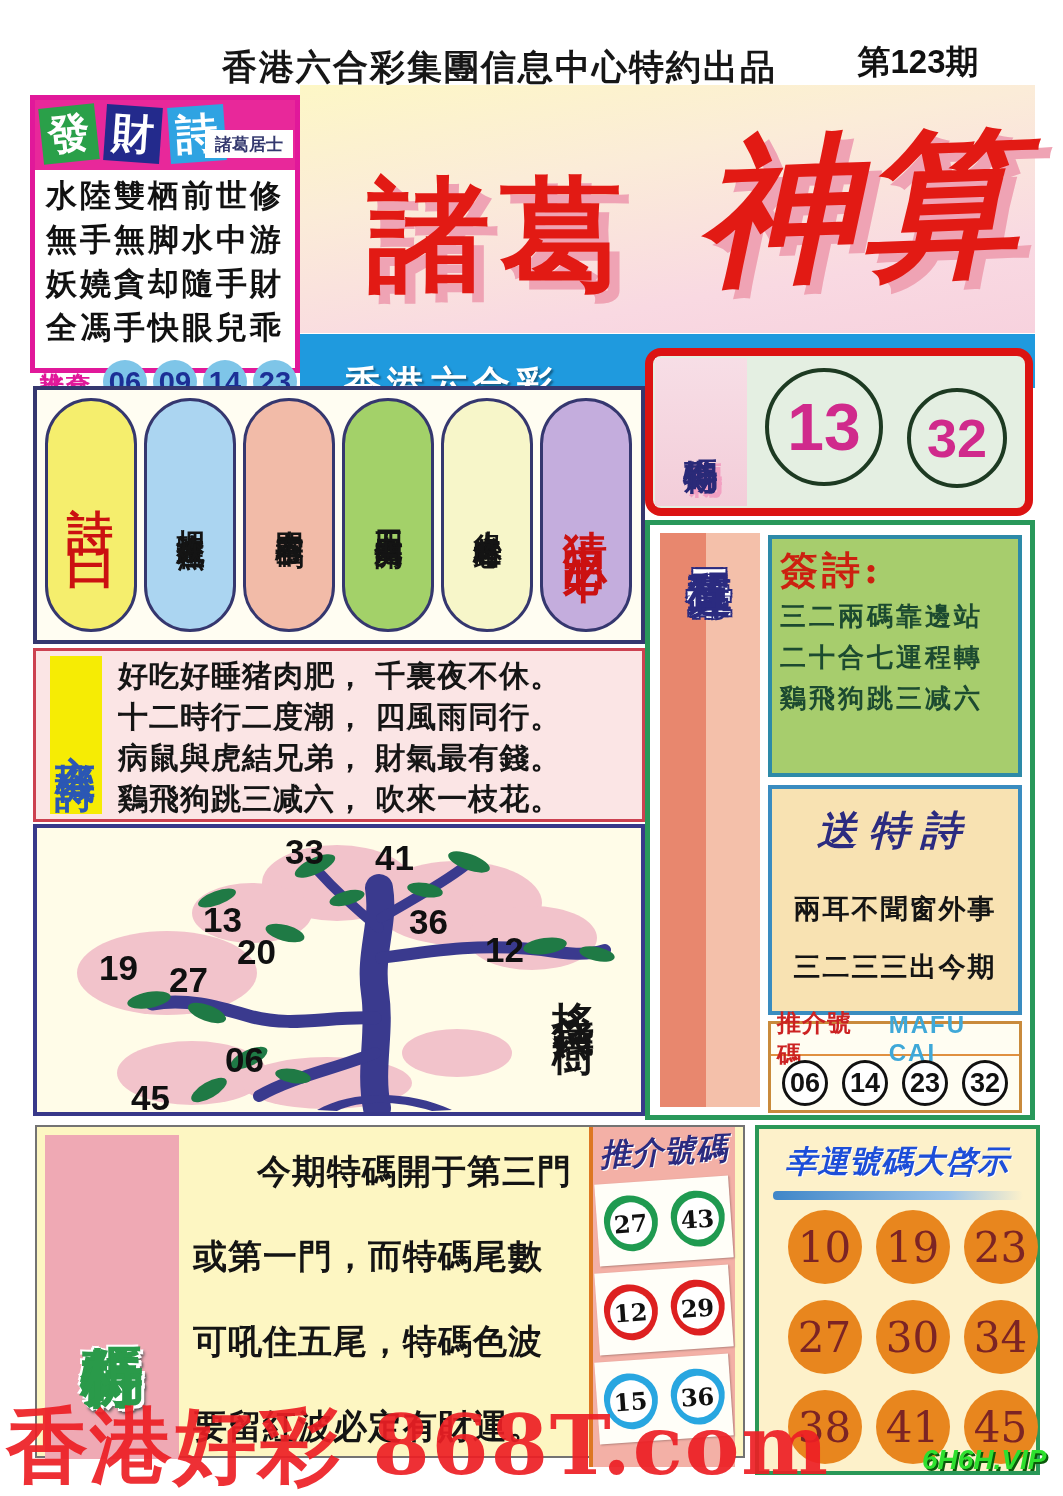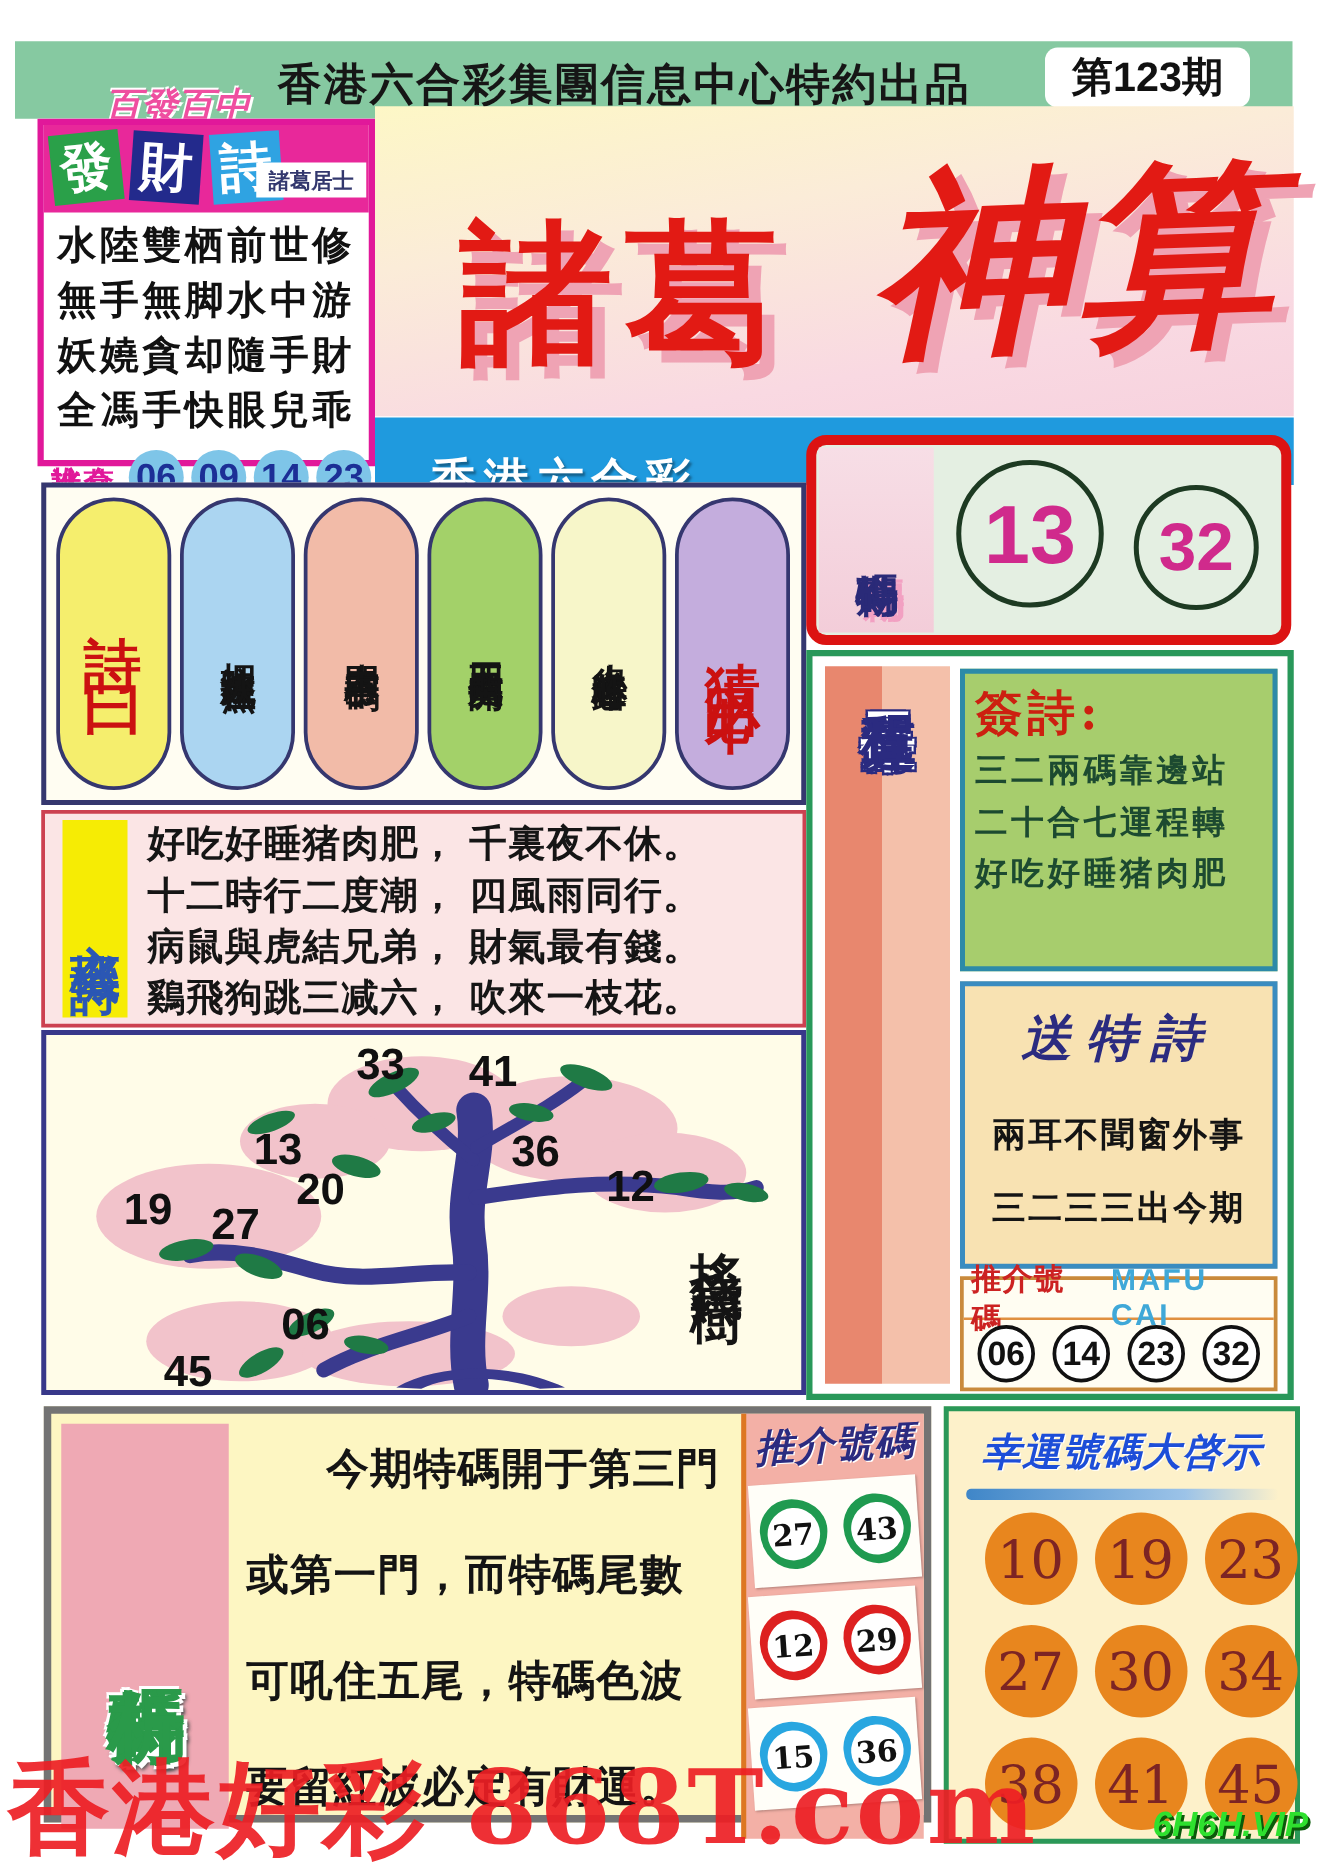--- a/index.html
+++ b/index.html
@@ -94,21 +94,21 @@
   .songte-lines div { font-size:27px; font-weight:bold; color:#141414; line-height:58px; letter-spacing:2px; font-family:"DejaVu Serif", serif; }
 
   .mafu-box { position:absolute; left:118px; top:496px; width:254px; height:92px; background:#fffdf2; border:3px solid #c98a3c; }
   .mafu-header { height:32px; border-bottom:2px solid #e09040; display:flex; align-items:center; padding-left:6px; }
   .mafu-cn { font-size:24px; font-weight:900; color:#cc2222; letter-spacing:1px; }
   .mafu-en { font-size:24px; font-weight:900; color:#3fa8d8; margin-left:14px; letter-spacing:2px; }
   .mafu-nums { display:flex; justify-content:space-around; align-items:center; height:54px; padding:0 4px; }
   .mafu-circle { width:46px; height:46px; border-radius:50%; border:3px solid #111; background:#fff; display:flex; align-items:center; justify-content:center; font-size:27px; font-weight:bold; color:#111; }
 
   
-  .analysis-box { position:absolute; left:35px; top:1125px; width:710px; height:333px; border:6px solid #737373; background:#fdf6c2; }
+  .analysis-box { position:absolute; left:35px; top:1125px; width:710px; height:333px; border:2px solid #737373; background:#fdf6c2; }
   .analysis-strip { position:absolute; left:8px; top:8px; width:134px; height:324px; background:#efa9b4; display:flex; align-items:center; justify-content:center; }
   .analysis-strip span { writing-mode:vertical-rl; text-orientation:upright; font-size:62px; font-weight:900; color:#2a9a4a; line-height:80px; text-shadow:3px 3px 0 #ffffff,-2px -2px 0 #ffffff,4px 5px 3px #555; }
   .analysis-lines { position:absolute; left:156px; top:2px; width:392px; }
   .analysis-lines div { font-size:34px; font-weight:600; color:#141414; line-height:85px; letter-spacing:1px; white-space:nowrap; }
   .analysis-lines div:first-child { text-indent:64px; }
   .shields-col { position:absolute; left:552px; top:0; width:146px; height:340px; background:#f3b0a6; border-left:4px solid #dd7722; padding-top:4px; }
   .shields-title { text-align:center; font-size:31px; font-weight:900; font-style:italic; color:#2b2b80; letter-spacing:1px; transform:rotate(-3deg); text-shadow:1px 1px 0 #fff; }
   .shield-row { width:134px; height:82px; background:#fffef8; margin:7px auto 0; transform:rotate(-4deg); display:flex; align-items:center; justify-content:space-around; box-shadow:1px 1px 2px rgba(0,0,0,.25); }
   .shield { width:54px; height:56px; border-radius:46% 54% 48% 52%/45% 45% 55% 55%; display:flex; align-items:center; justify-content:center; }
   .shield-green { background:#1f9a50; } .shield-red { background:#dd2020; } .shield-blue { background:#28a6e0; }
@@ -123,26 +123,20 @@
 
   
   .watermark-main { position:absolute; left:6px; top:1392px; font-size:82px; font-weight:900; color:rgba(237,30,36,0.92); letter-spacing:2px; z-index:20; font-family:"DejaVu Serif", serif; white-space:nowrap; }
   .watermark-corner { position:absolute; left:922px; top:1444px; font-size:28px; font-weight:900; font-style:italic; color:#2ee02e; text-shadow:2px 2px 0 #0a5a0a; z-index:20; }
 </style>
 </head>
 <body>
 
 <div class="page">
 
-  <div class="green-banner">
-    <div class="accuracy-badge">
-      <div class="l1">百發百中</div>
-      <div class="l2">穩操勝券</div>
-    </div>
-  </div>
   <div class="masthead">香港六合彩集團信息中心特約出品</div>
   <div class="issue-badge">第123期</div>
 
   <div class="title-block">
     <span class="title-p1">諸葛</span>
     <span class="title-p2">神算</span>
   </div>
 
   <div class="lottery-banner">
     <span>香港六合彩</span>
@@ -269,21 +263,21 @@
       <span class="seg z-navy">張天師</span>
       <span class="seg z-white">十二生肖</span>
       <span class="seg z-navy">算運程</span>
     </div>
 
     <div class="qianshi-box">
       <div class="qianshi-title">簽詩:</div>
       <div class="qianshi-lines">
         <div>三二兩碼靠邊站</div>
         <div>二十合七運程轉</div>
-        <div>好吃好睡猪肉肥</div>
+        <div>鷄飛狗跳三减六</div>
       </div>
     </div>
 
     <div class="songte-box">
       <div class="songte-title">送特詩</div>
       <div class="songte-lines">
         <div>兩耳不聞窗外事</div>
         <div>三二三三出今期</div>
       </div>
     </div>

